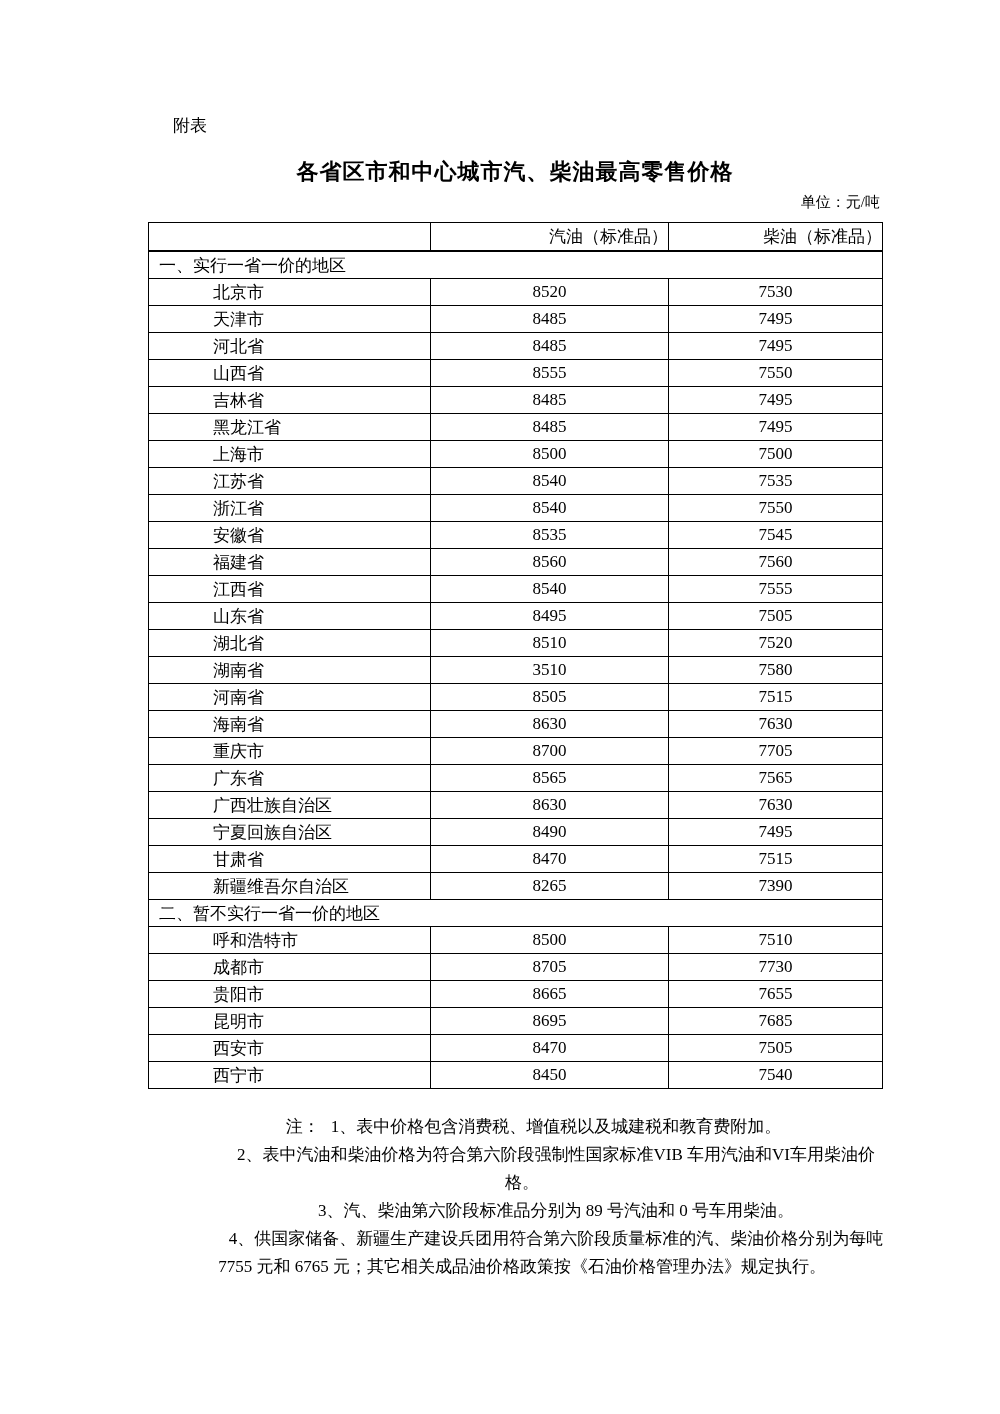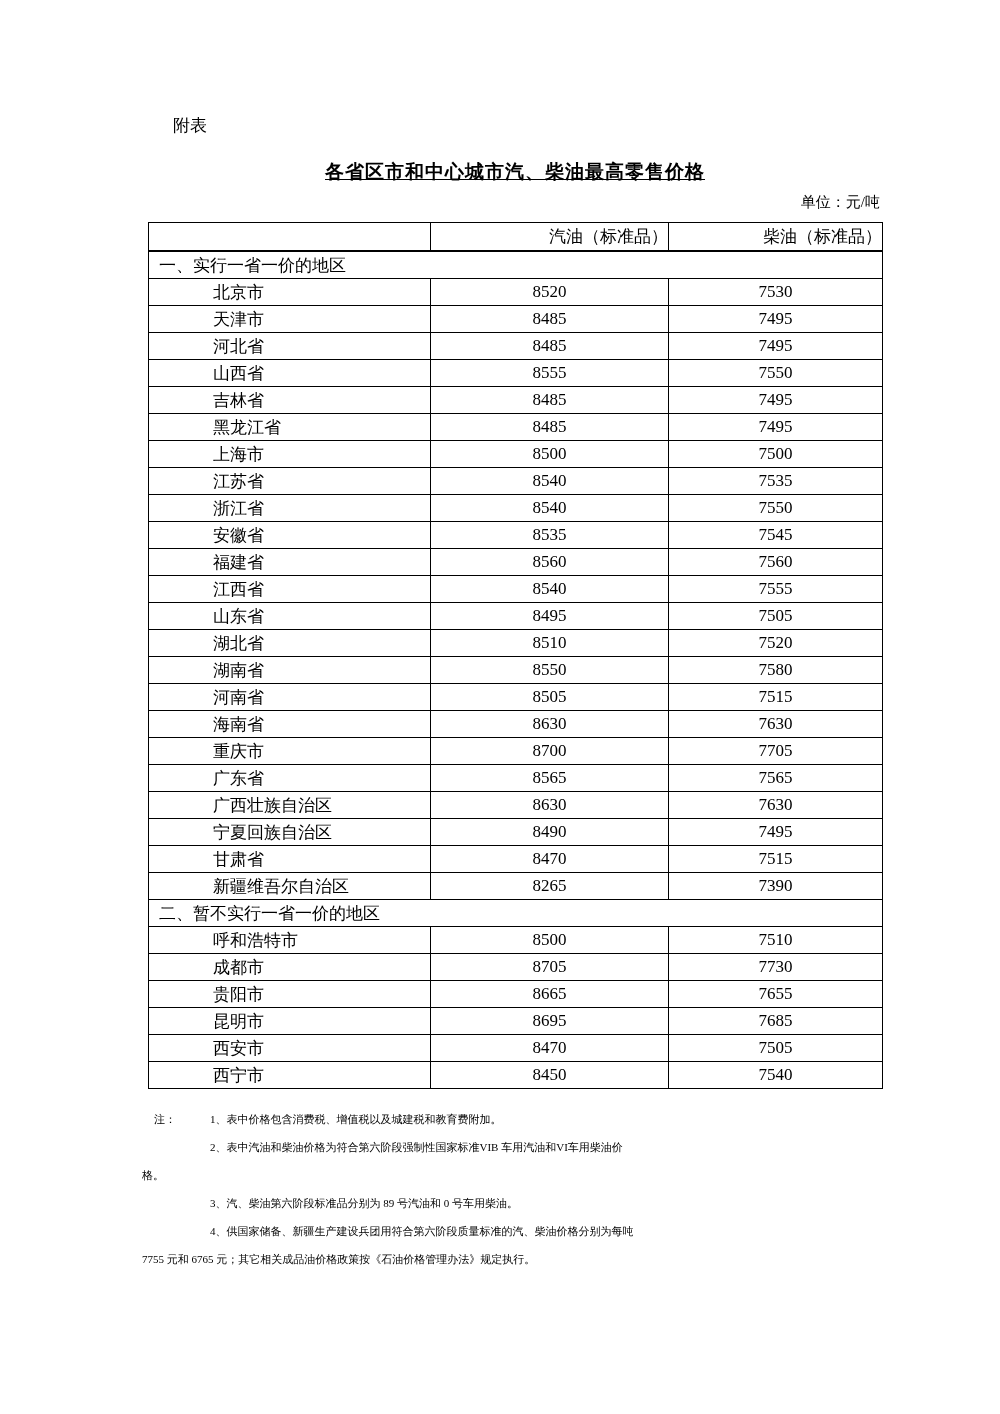--- a/index.html
+++ b/index.html
@@ -18,24 +18,23 @@
     font-size:17px;
     line-height:28px;
     height:28px;
   }
   .doc-title {
     margin:18px 0 0 6px;
     width:734px;
     text-align:center;
     font-family:"Liberation Sans","DejaVu Sans",sans-serif;
     font-weight:bold;
-    font-size:19px;
+    font-size:22px;
     line-height:28px;
     letter-spacing:1px;
-    text-decoration:underline;
   }
   .unit-line {
     margin:4px 0 8px 6px;
     width:734px;
     text-align:right;
     font-size:15px;
     line-height:24px;
     padding-right:2px;
     box-sizing:border-box;
     font-family:Liberation Serif, serif;
@@ -67,24 +66,25 @@
   }
   .price-table td.region {
     text-align:left;
     padding-left:64px;
     margin-left:24px;
   }
   .price-table td.num {
     text-align:center;
   }
   .notes {
-    margin-top:16px;
+    margin-top:24px;
     width:760px;
-    font-size:11px;
+    font-size:17px;
     line-height:28px;
+    text-align:center;
   }
   .note-line { white-space:nowrap; }
   .note-line.label { padding-left:12px; }
   .note-line.item  { padding-left:68px; }
   .note-line.none  { padding-left:0; }
   .note-label {
     display:inline-block;
     width:56px;
   }
 </style>
@@ -181,21 +181,21 @@
           <td class="num">8495</td>
           <td class="num">7505</td>
         </tr>
         <tr>
           <td class="region">湖北省</td>
           <td class="num">8510</td>
           <td class="num">7520</td>
         </tr>
         <tr>
           <td class="region">湖南省</td>
-          <td class="num">8550</td>
+          <td class="num">3510</td>
           <td class="num">7580</td>
         </tr>
         <tr>
           <td class="region">河南省</td>
           <td class="num">8505</td>
           <td class="num">7515</td>
         </tr>
         <tr>
           <td class="region">海南省</td>
           <td class="num">8630</td>

